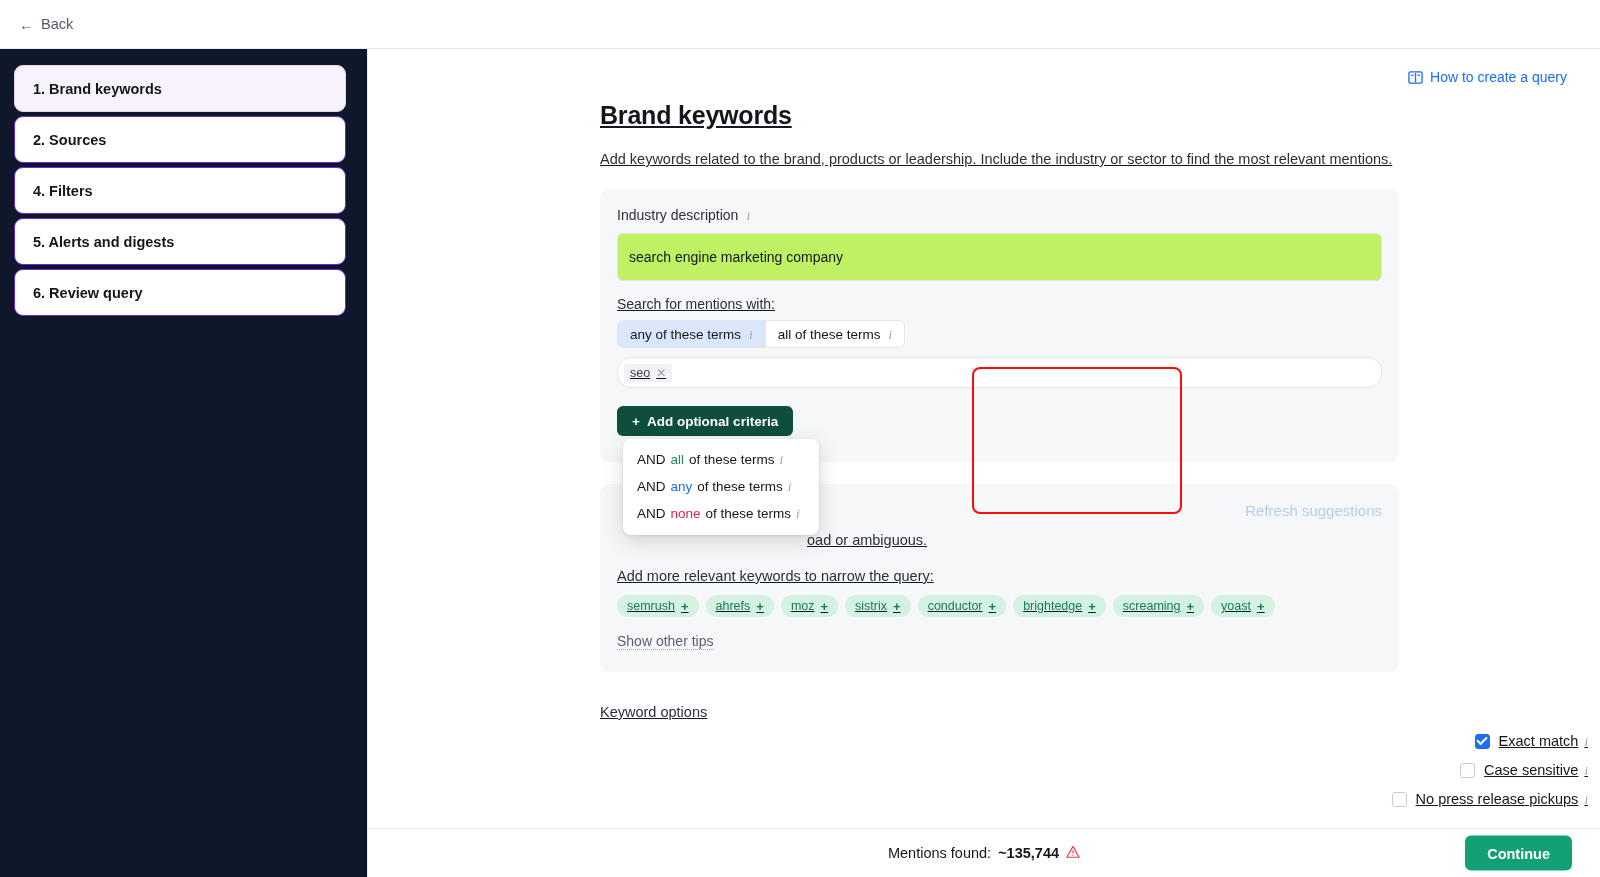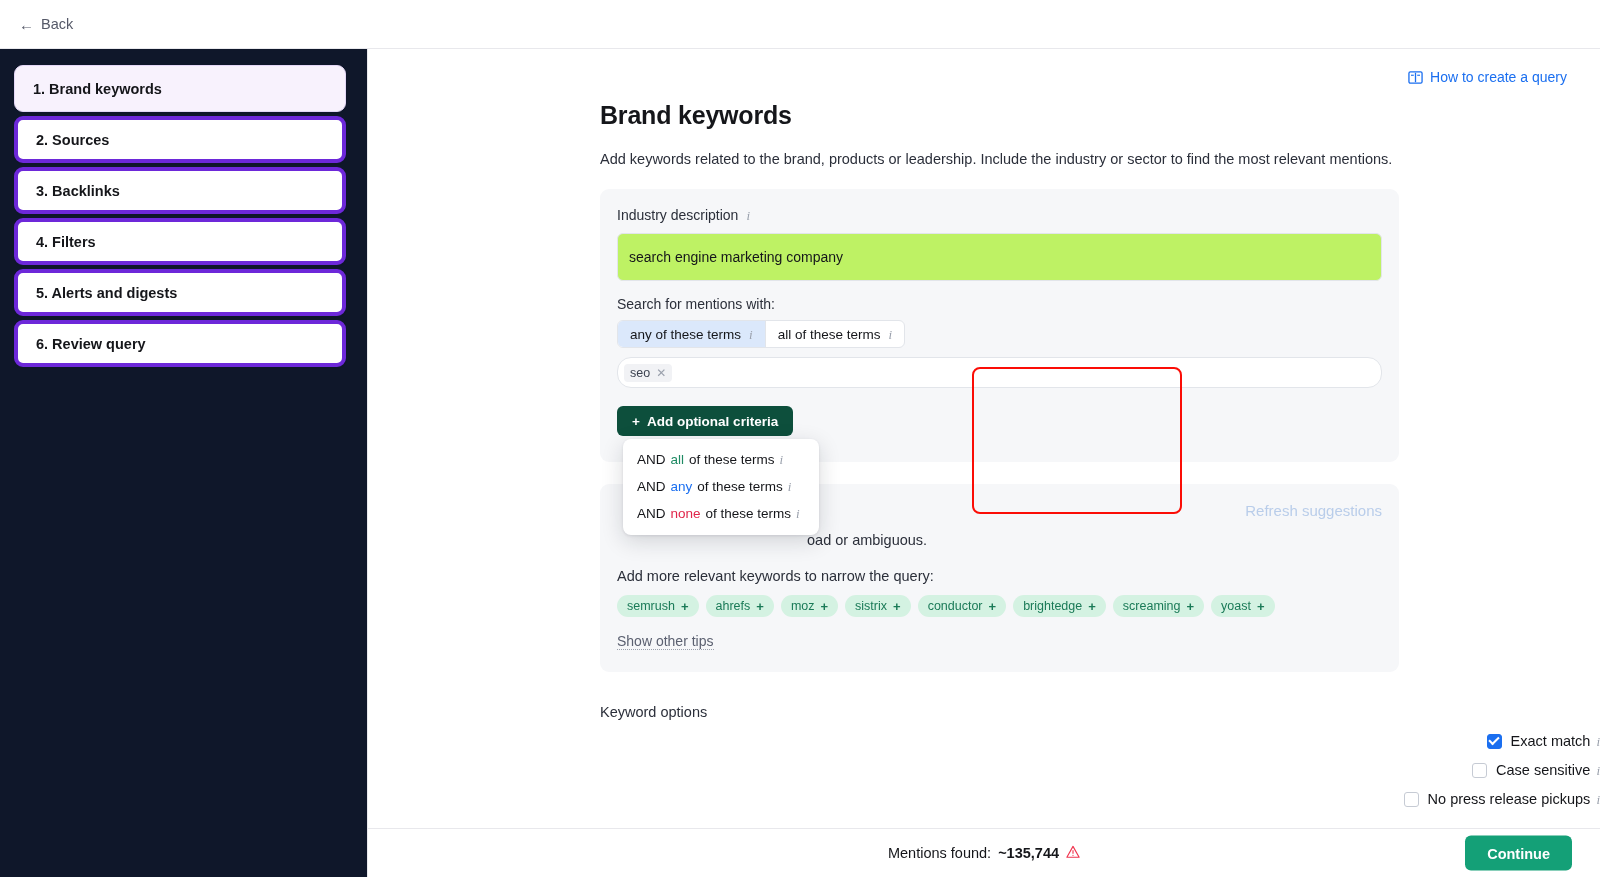--- a/index.html
+++ b/index.html
@@ -33,21 +33,21 @@
   .sidebar {
     width: 368px;
     border-right: 1px solid #e8e8ec;
     padding: 16px 21px 0 14px;
     background: #0f172a;
     flex: 0 0 368px;
   }
   .step {
     height: 47px;
     background: #fff;
-    border: 4px solid #6d28d9;
+    border: 1px solid #6d28d9;
     border-radius: 9px;
     display: flex; align-items: center;
     padding: 0 18px;
     margin-bottom: 4px;
     font-size: 14.5px;
     font-weight: bold;
     color: #15161a;
     cursor: pointer;
     box-shadow: 0 1px 2px rgba(16,24,40,.05);
   }
@@ -55,21 +55,21 @@
     background: #f8f2fd;
     border: 1px solid #e4d7f6;
   }
 
   .content {
     flex: 1;
     position: relative;
     background: #fff;
     overflow: hidden;
   }
-  .inner { padding: 52px 0 0 232px; width: 1232px; position: relative; }
+  .inner { padding: 52px 12px 0 232px; width: 1232px; position: relative; text-decoration: underline; }
 
   .page-title { font-size: 25px; font-weight: bold; letter-spacing: -.2px; color: #15161a; }
   .howto {
     position: absolute; top: 20px; right: 33px;
     display: inline-flex; align-items: center; gap: 7px;
     color: #1b6ff0; font-size: 14px; cursor: pointer;
   }
   .howto svg { display: block; }
 
   .subtitle { margin-top: 21px; font-size: 14.5px; color: #2b2f3a; }
@@ -256,23 +256,20 @@
 </div>
 
 <div class="shell">
 
   <div class="sidebar">
     <div class="step active">
       <span>1. Brand keywords</span>
     </div>
     <div class="step">
       <span>2. Sources</span>
-    </div>
-    <div class="step">
-      <span>3. Backlinks</span>
     </div>
     <div class="step">
       <span>4. Filters</span>
     </div>
     <div class="step">
       <span>5. Alerts and digests</span>
     </div>
     <div class="step">
       <span>6. Review query</span>
     </div>

